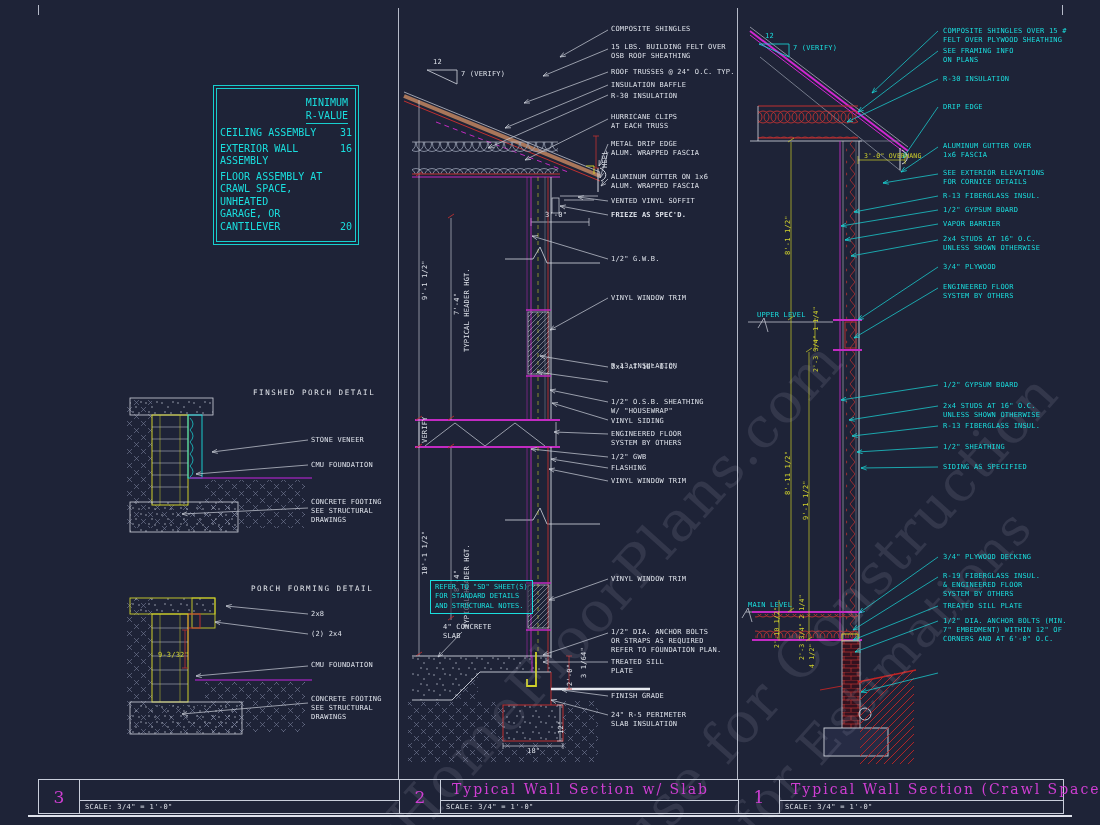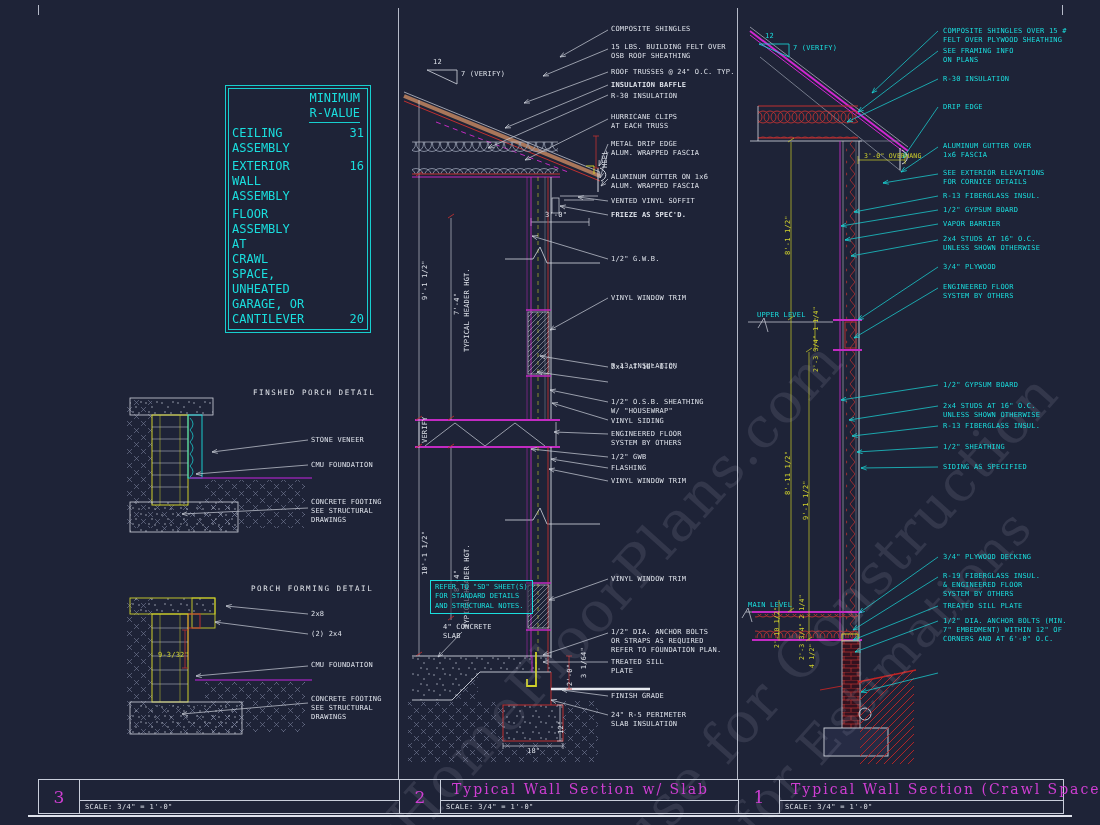--- a/index.html
+++ b/index.html
@@ -9,25 +9,25 @@
   .t{position:absolute;color:#dde1e9;font-size:7px;line-height:1.32;white-space:pre-line;letter-spacing:.2px;z-index:5;}
   .tc{color:#1adede;}
   .ty{color:#d3d42c;}
   .rot{transform:rotate(-90deg);transform-origin:0 0;white-space:nowrap;}
   .ttl{font-size:7.5px;letter-spacing:1.6px;color:#e3e6ec;}
   .wm{position:absolute;font-family:"DejaVu Serif",serif;color:rgba(190,197,214,.13);
       white-space:nowrap;transform:rotate(-48deg);z-index:2;letter-spacing:2px;}
   .note{position:absolute;border:1px solid #1adede;padding:2px 4px;font-size:7px;line-height:1.35;
         color:#1adede;white-space:pre-line;background:rgba(30,35,55,.6);z-index:6;}
   
-  .rtab{position:absolute;left:228px;top:88px;width:132px;z-index:6;border:1px solid #17cfcf;
-        box-shadow:0 0 0 2px #1e2337,0 0 0 3px #17cfcf;padding:2px 3px;color:#1adede;font-size:12px;line-height:1.25;}
+  .rtab{position:absolute;left:216px;top:88px;width:132px;z-index:6;border:1px solid #17cfcf;
+        box-shadow:0 0 0 2px #1e2337,0 0 0 3px #17cfcf;padding:8px 3px;color:#1adede;font-size:10px;line-height:1.25;}
   .rtab .hd{text-align:right;padding-right:4px;}
   .rtab .hd span{display:inline-block;border-bottom:1px solid #17cfcf;padding-bottom:1px;}
-  .rrow{display:flex;margin-top:3px;gap:37px;}
+  .rrow{display:flex;margin-top:3px;}
   .rrow .lb{flex:1;white-space:pre-line;}
   .rrow .vl{width:18px;text-align:right;}
   
   .strip{position:absolute;left:38px;top:779px;width:1024px;height:33px;border:1px solid #c9cedb;z-index:7;}
   .sec{position:absolute;top:0;height:33px;}
   .numcell{position:absolute;left:0;top:0;width:40px;height:33px;border-right:1px solid #c9cedb;
            display:flex;align-items:center;justify-content:center;}
   .num{font-family:"DejaVu Serif",serif;color:#cf3ed3;font-size:17px;}
   .tb-title{position:absolute;left:52px;top:1px;font-family:"DejaVu Serif",serif;color:#cf3ed3;
             font-size:14px;letter-spacing:2px;white-space:nowrap;}
@@ -339,21 +339,21 @@
 SEE STRUCTURAL
 DRAWINGS</div>
   <div class="t ty" style="left:158px;top:651px;">9-3/32"</div>
 
   <div class="t" style="left:433px;top:58px;">12</div>
   <div class="t" style="left:461px;top:70px;">7 (VERIFY)</div>
   <div class="t" style="left:611px;top:25px;">COMPOSITE SHINGLES</div>
   <div class="t" style="left:611px;top:43px;">15 LBS. BUILDING FELT OVER
 OSB ROOF SHEATHING</div>
   <div class="t" style="left:611px;top:68px;">ROOF TRUSSES @ 24" O.C. TYP.</div>
-  <div class="t" style="left:611px;top:81px;font-weight:bold;">INSULATION BAFFLE</div>
+  <div class="t" style="left:611px;top:81px;">INSULATION BAFFLE</div>
   <div class="t" style="left:611px;top:92px;">R-30 INSULATION</div>
   <div class="t" style="left:611px;top:113px;">HURRICANE CLIPS
 AT EACH TRUSS</div>
   <div class="t" style="left:611px;top:140px;">METAL DRIP EDGE</div>
   <div class="t" style="left:611px;top:149px;">ALUM. WRAPPED FASCIA</div>
   <div class="t" style="left:611px;top:173px;">ALUMINUM GUTTER ON 1x6
 ALUM. WRAPPED FASCIA</div>
   <div class="t" style="left:611px;top:197px;">VENTED VINYL SOFFIT</div>
   <div class="t" style="left:611px;top:211px;font-weight:bold;">FRIEZE AS SPEC'D.</div>
   <div class="t" style="left:611px;top:255px;">1/2" G.W.B.</div>

